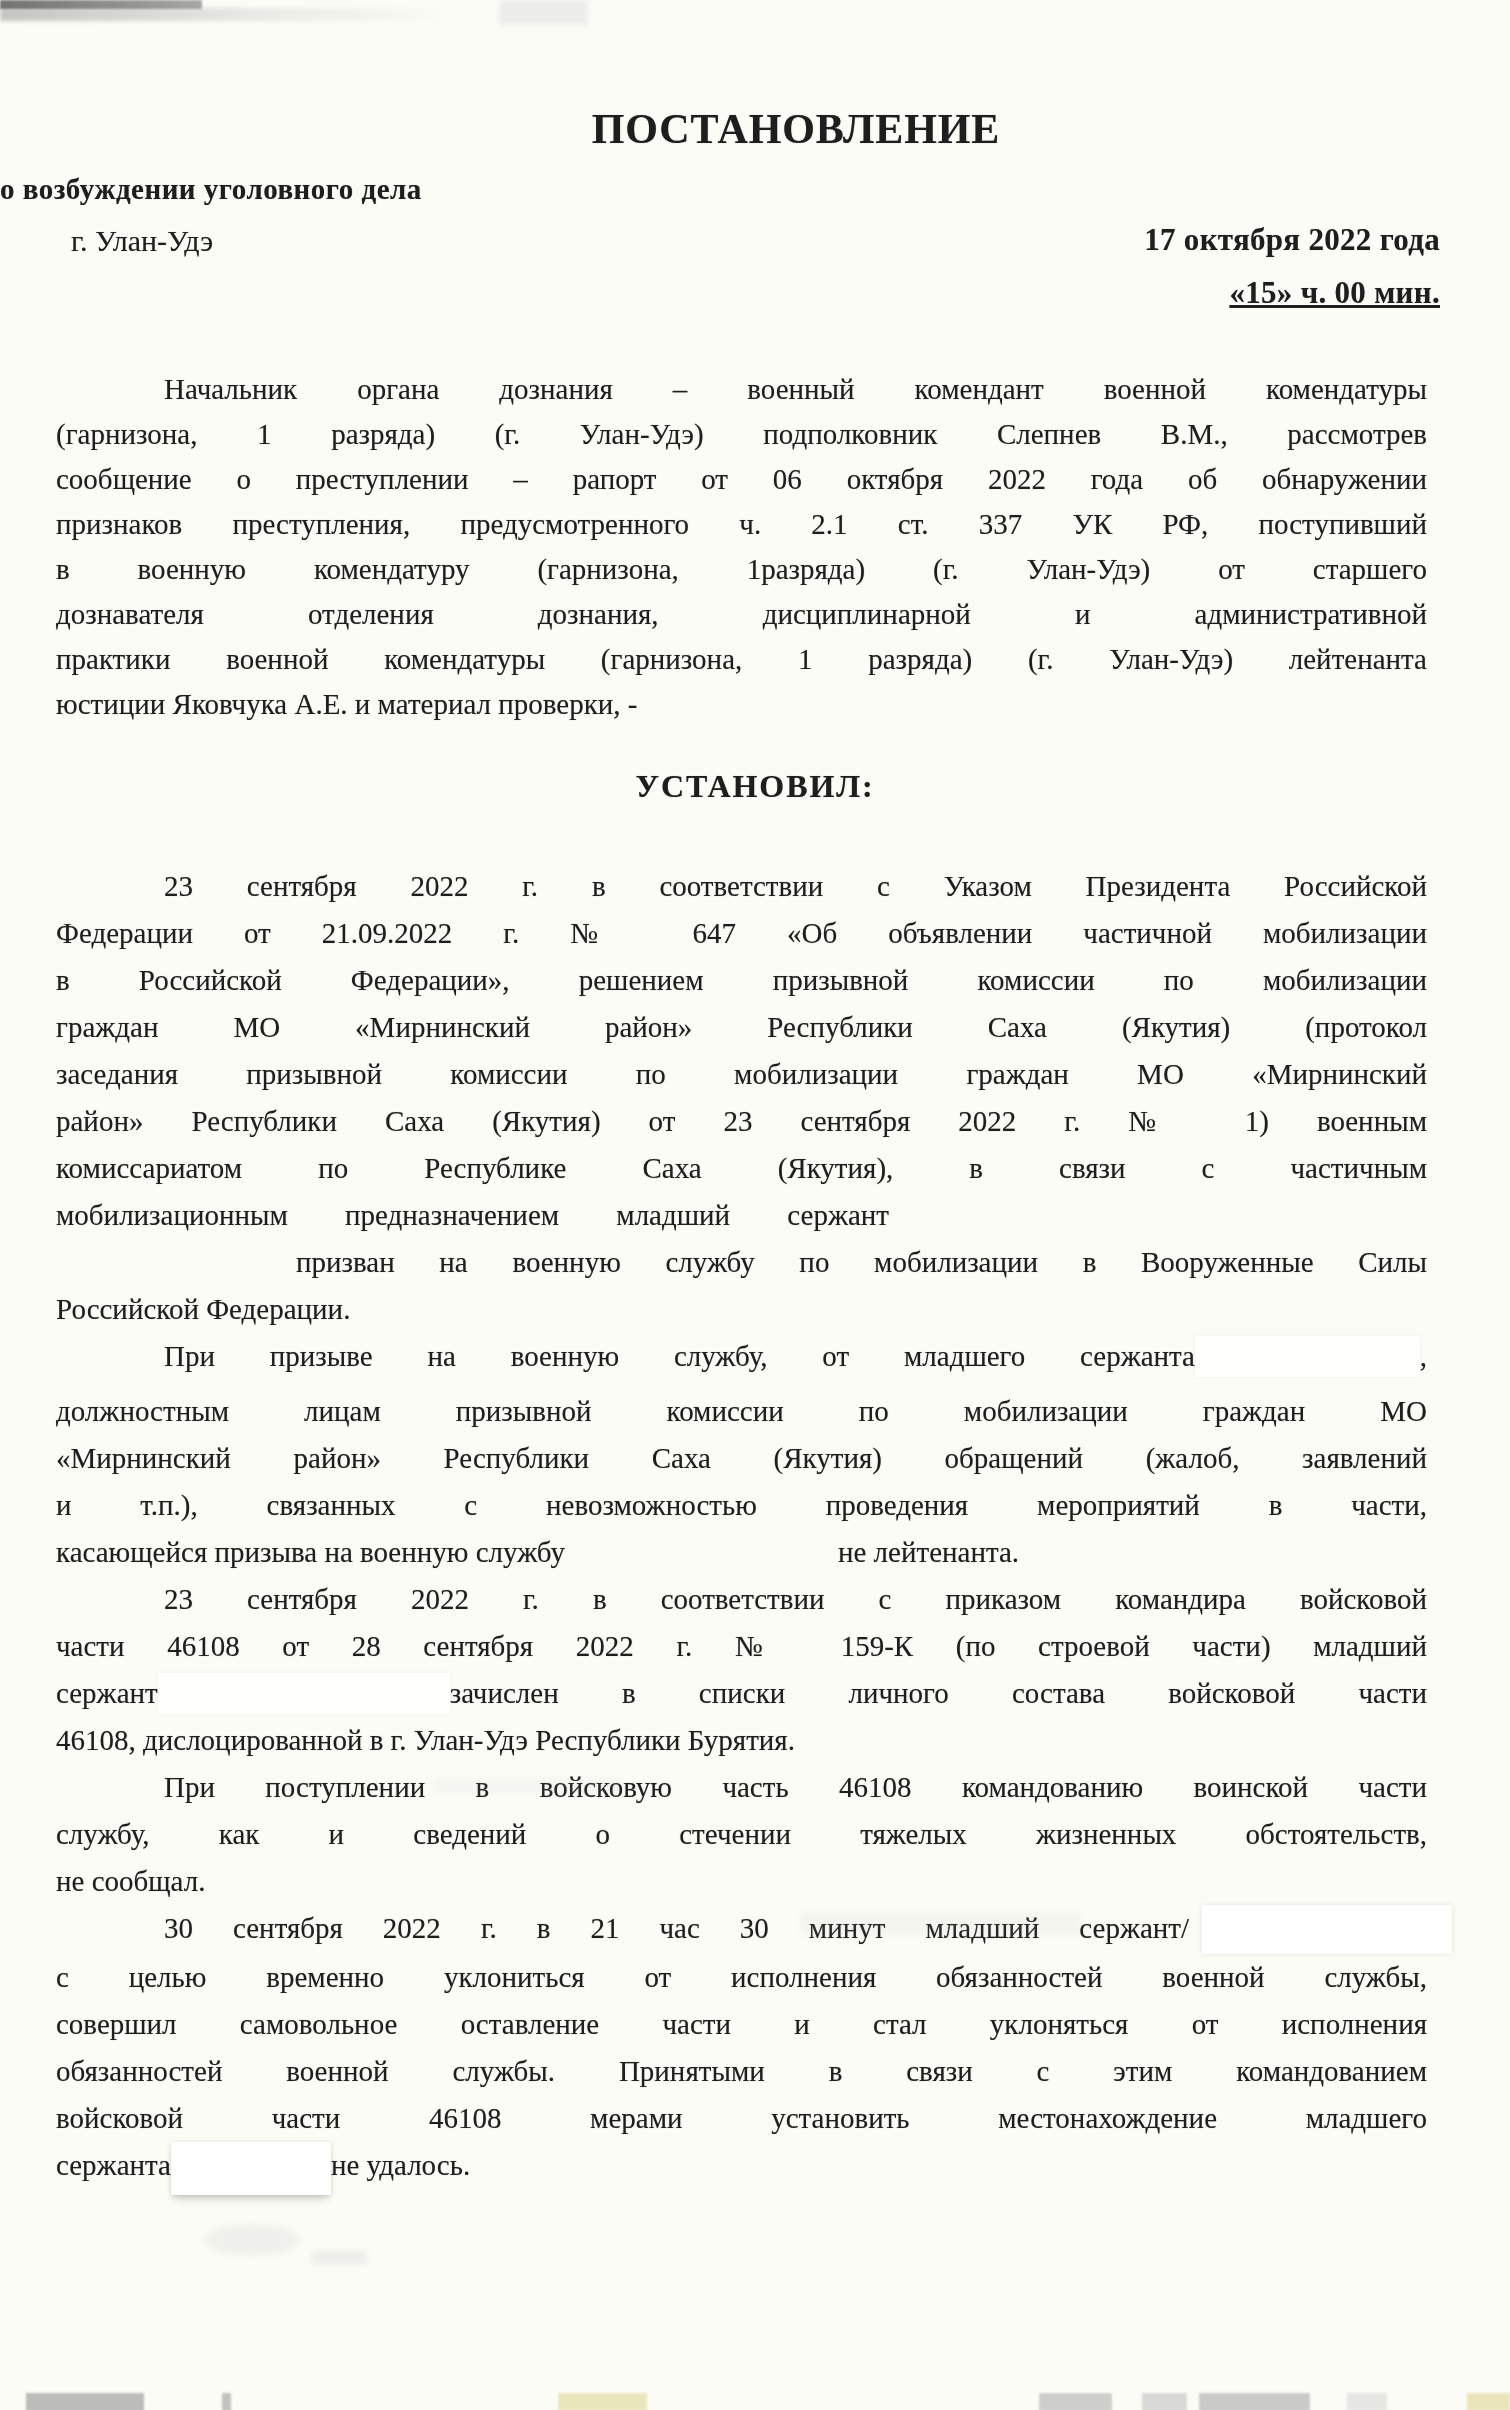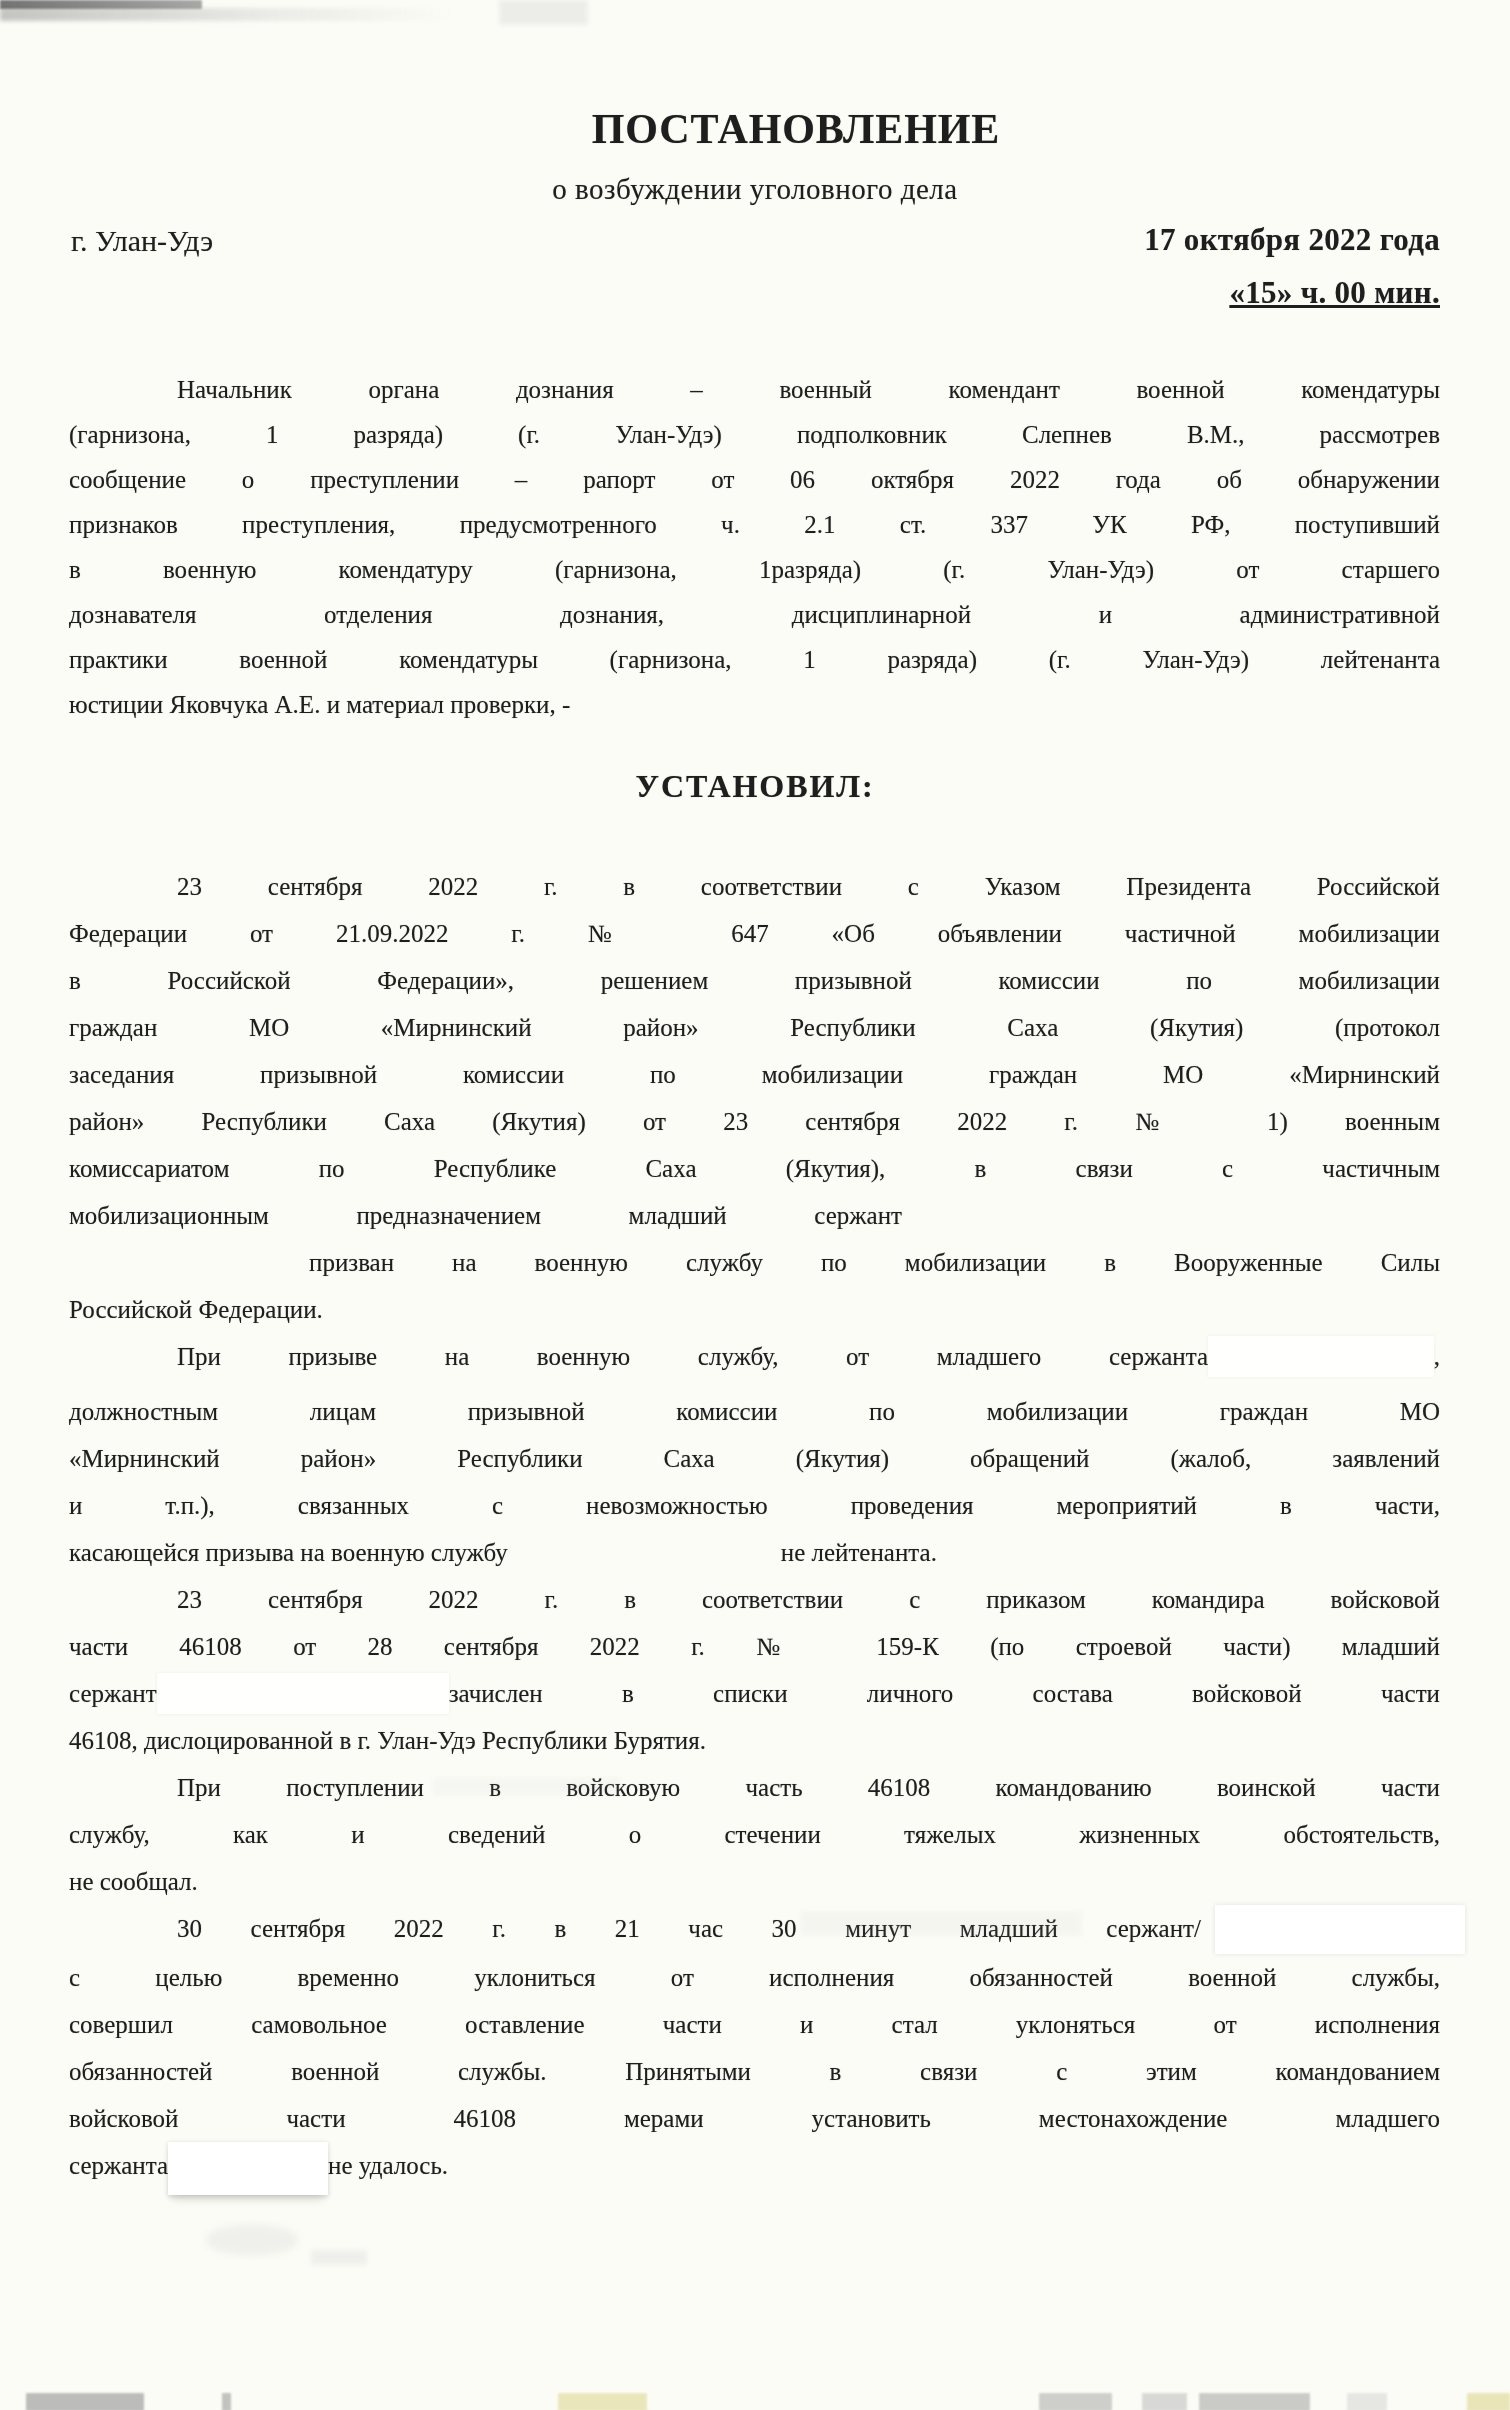--- a/index.html
+++ b/index.html
@@ -14,21 +14,21 @@
     color:#1e1e1e;
   }
   .doc-title{
     position:absolute;top:105px;left:0;width:100%;
     text-align:center;font-size:42px;font-weight:700;letter-spacing:0.9px;
     text-shadow:0 0 0.9px rgba(20,20,20,.45);
     padding-left:41px;
   }
   .doc-subtitle{
     position:absolute;top:173px;left:0;width:100%;
-    text-align:center;font-size:29px;font-weight:400;letter-spacing:0.5px;
+    font-size:29px;font-weight:700;letter-spacing:0.5px;
     text-shadow:0 0 0.9px rgba(20,20,20,.4);
   }
   .place{
     position:absolute;top:224px;left:71px;
     font-size:30px;text-shadow:0 0 0.9px rgba(20,20,20,.35);
   }
   .date{
     position:absolute;top:222px;right:70px;
     font-size:31px;font-weight:700;letter-spacing:0.3px;
     text-shadow:0 0 0.9px rgba(20,20,20,.35);
@@ -38,22 +38,22 @@
     font-size:31px;font-weight:700;letter-spacing:0.3px;
     text-shadow:0 0 0.9px rgba(20,20,20,.35);
     text-decoration:underline;
   }
   .established{
     position:absolute;top:768px;left:0;width:100%;
     text-align:center;font-size:32px;font-weight:700;letter-spacing:1.9px;
     text-shadow:0 0 0.9px rgba(20,20,20,.45);
   }
   .textcol{
-    position:absolute;left:69px;width:1371px;
-    font-size:25px;
+    position:absolute;left:56px;width:1371px;
+    font-size:29px;
     text-shadow:0 0 0.9px rgba(25,25,25,.4);
   }
   .intro{top:367px;line-height:45px;}
   .bodytext{top:863px;line-height:47px;}
   .tline{display:flex;align-items:baseline;width:100%;}
   .tline > span{white-space:pre-wrap;}
   .just{text-align:justify;text-align-last:justify;}
   .box-faint{
     background:#fffffe;height:41px;align-self:center;
     box-shadow:0 0 4.7px rgba(0,0,0,.06);border-radius:0.9px;

